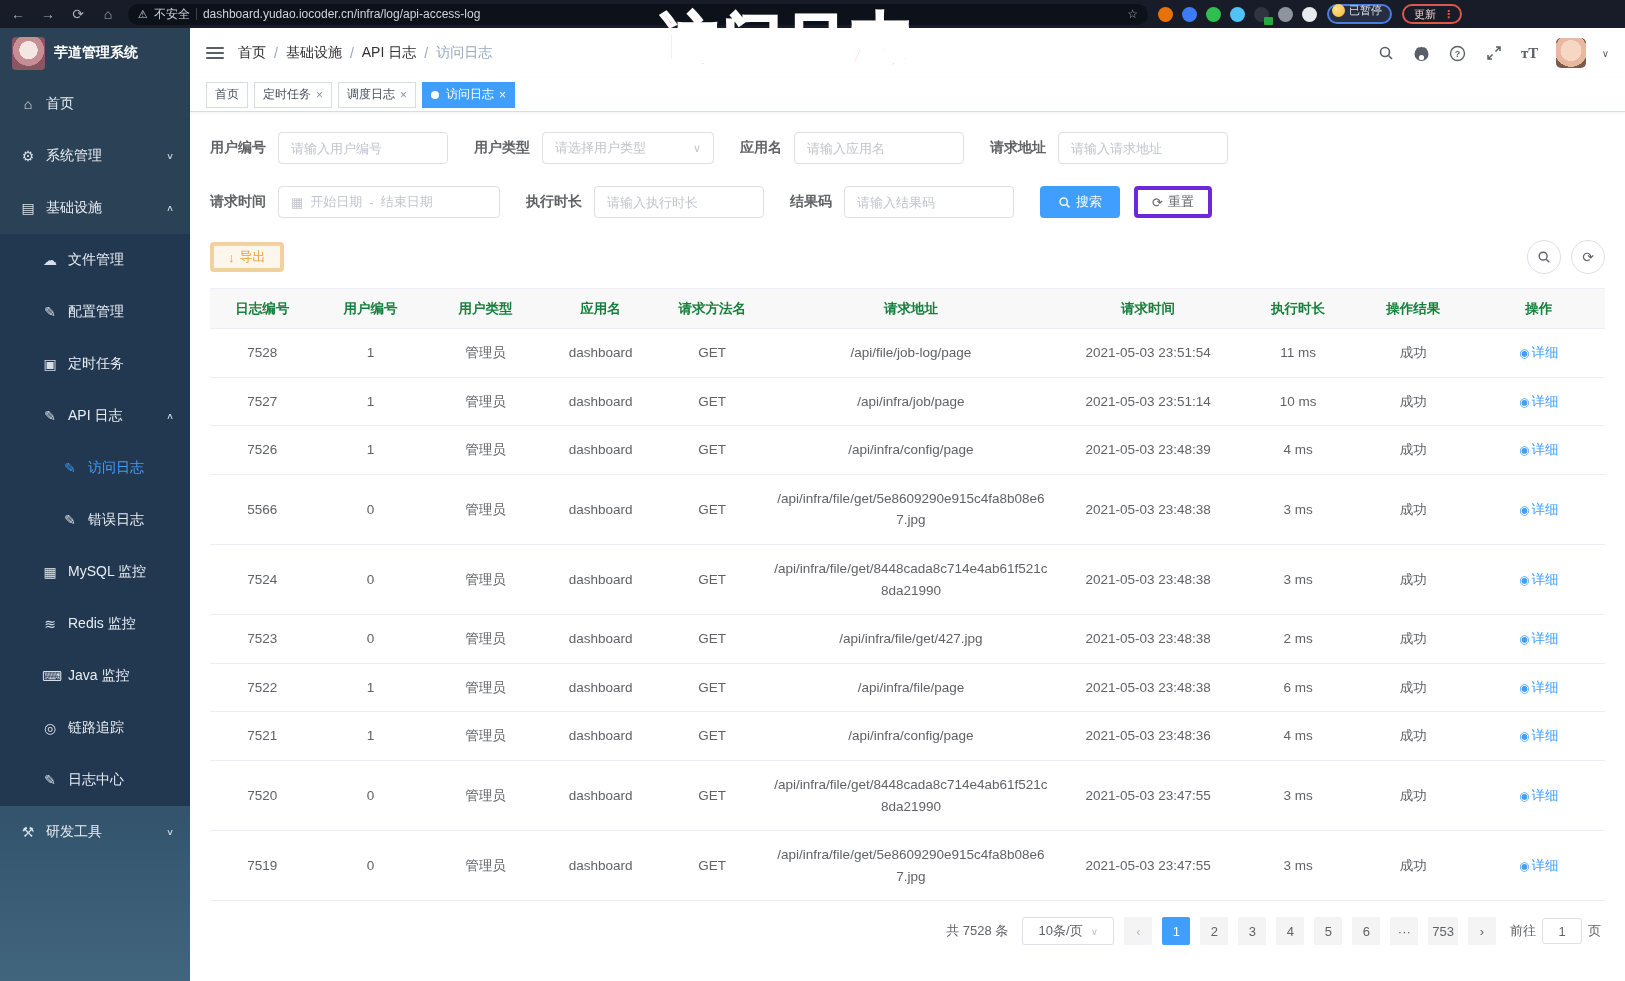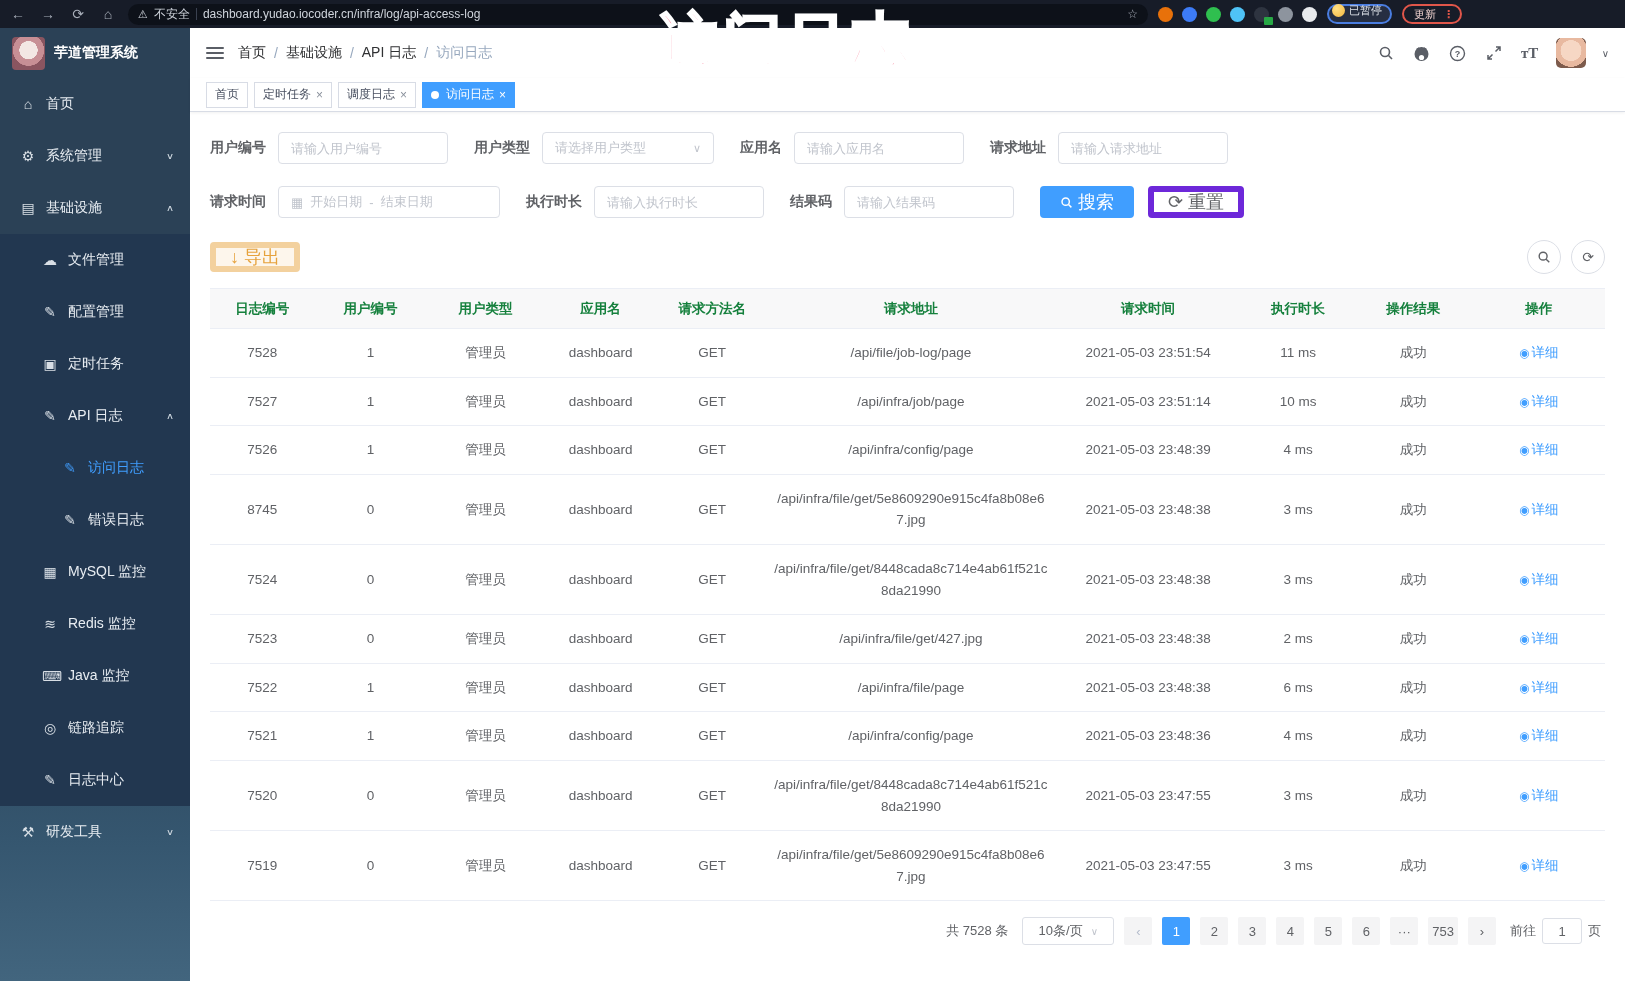--- a/index.html
+++ b/index.html
@@ -64,21 +64,21 @@
   .filter-row { display:flex; align-items:center; margin-bottom:22px; }
   .f-group { display:flex; align-items:center; margin-right:26px; }
   .f-label { font-size:14px; font-weight:700; color:#606266; margin-right:12px; white-space:nowrap; }
   .f-input { height:32px; border:1px solid #dcdfe6; border-radius:4px; padding:0 12px; font-size:13px; color:#606266; display:flex; align-items:center; background:#fff; }
   .f-input::placeholder { color:#c0c4cc; }
   input.f-input { width:170px; }
   .f-select { width:172px; justify-content:space-between; color:#c0c4cc; cursor:pointer; }
   .f-select .sel-caret { color:#c0c4cc; font-size:11px; }
   .date-range { width:222px; gap:7px; color:#c0c4cc; }
   .date-range .cal { font-size:13px; }
-  .btn { height:32px; border-radius:4px; font-size:18px; display:inline-flex; align-items:center; gap:5px; padding:0 14px; cursor:pointer; border:6px solid #6d28d9; background:#fff; color:#606266; }
+  .btn { height:32px; border-radius:4px; font-size:13px; display:inline-flex; align-items:center; gap:5px; padding:0 14px; cursor:pointer; border:4px solid #6d28d9; background:#fff; color:#606266; }
   .btn-primary { background:#409eff; border-color:#409eff; color:#fff; }
   .btn-export { background:#fdf6ec; border-color:#f3d19e; color:#e6a23c; height:30px; }
   .toolbar-row { display:flex; align-items:center; margin-bottom:14px; }
   .tool-circles { margin-left:auto; display:flex; gap:10px; }
   .circle-btn { width:34px; height:34px; border-radius:50%; border:1px solid #dcdfe6; background:#fff; display:flex; align-items:center; justify-content:center; color:#606266; cursor:pointer; font-size:14px; }
 
   
   table { width:100%; border-collapse:collapse; table-layout:fixed; }
   thead th { background:#f8f8f9; color:#15803d; font-size:13.5px; font-weight:700; height:40px; border-bottom:1px solid #ebeef5; border-top:1px solid #ebeef5; text-align:center; padding:0 4px; }
   tbody td { font-size:13.5px; color:#606266; text-align:center; border-bottom:1px solid #ebeef5; padding:13px 6px; word-break:break-all; line-height:1.6; }
@@ -406,21 +406,21 @@
               <td>管理员</td>
               <td>dashboard</td>
               <td>GET</td>
               <td>/api/infra/config/page</td>
               <td>2021-05-03 23:48:39</td>
               <td>4 ms</td>
               <td>成功</td>
               <td><span class="link"><span class="eye">◉</span><span>详细</span></span></td>
             </tr>
             <tr>
-              <td>8745</td>
+              <td>5566</td>
               <td>0</td>
               <td>管理员</td>
               <td>dashboard</td>
               <td>GET</td>
               <td>/api/infra/file/get/5e8609290e915c4fa8b08e67.jpg</td>
               <td>2021-05-03 23:48:38</td>
               <td>3 ms</td>
               <td>成功</td>
               <td><span class="link"><span class="eye">◉</span><span>详细</span></span></td>
             </tr>

